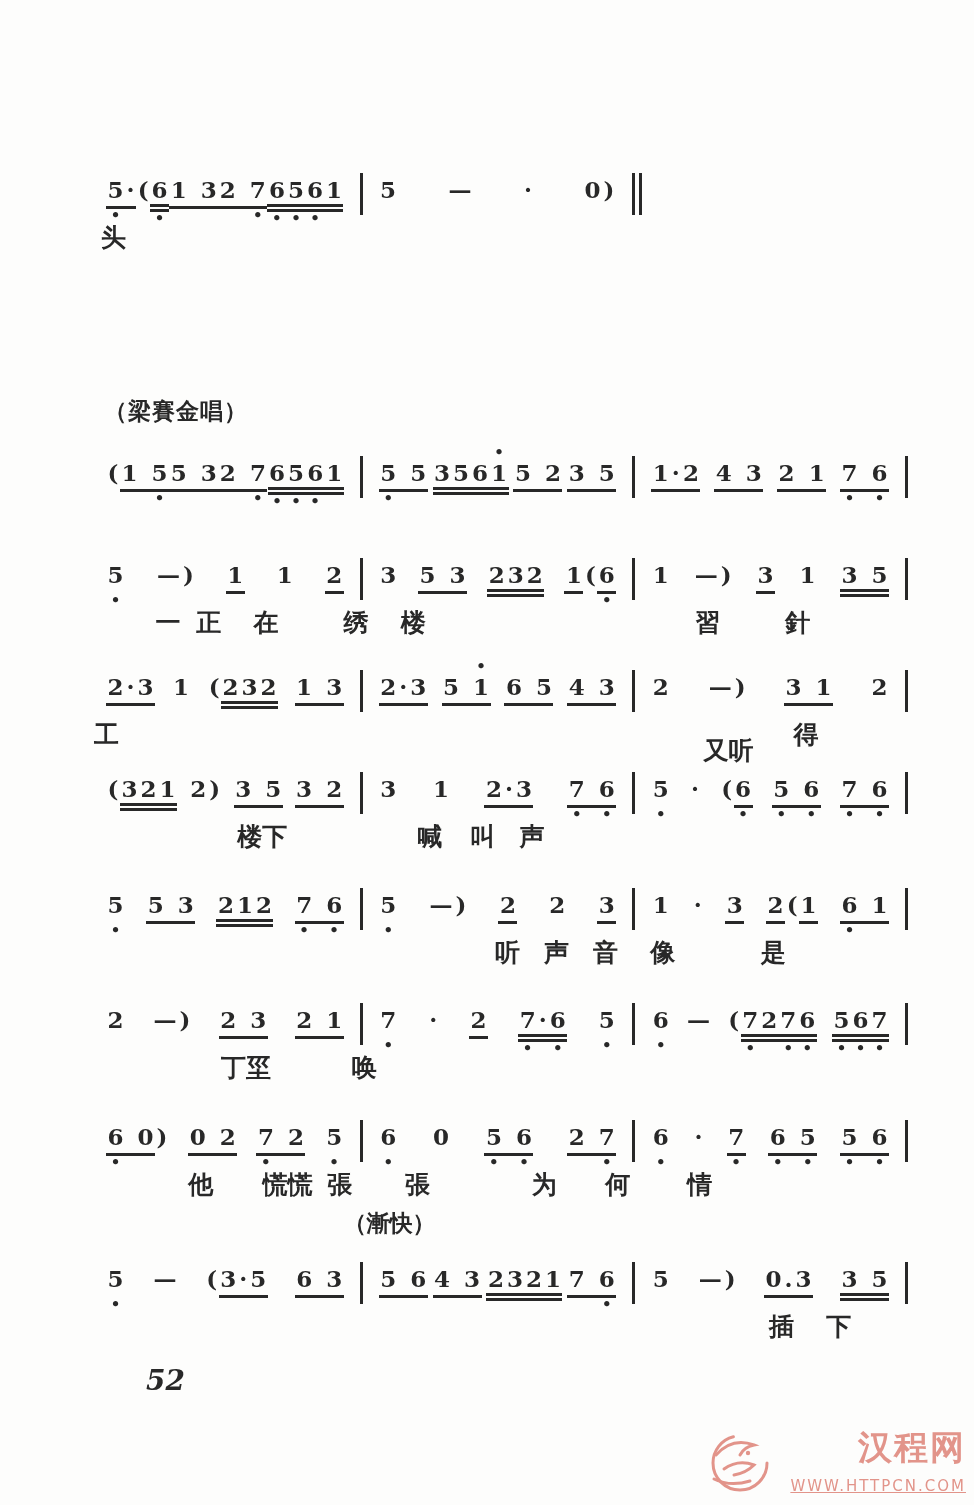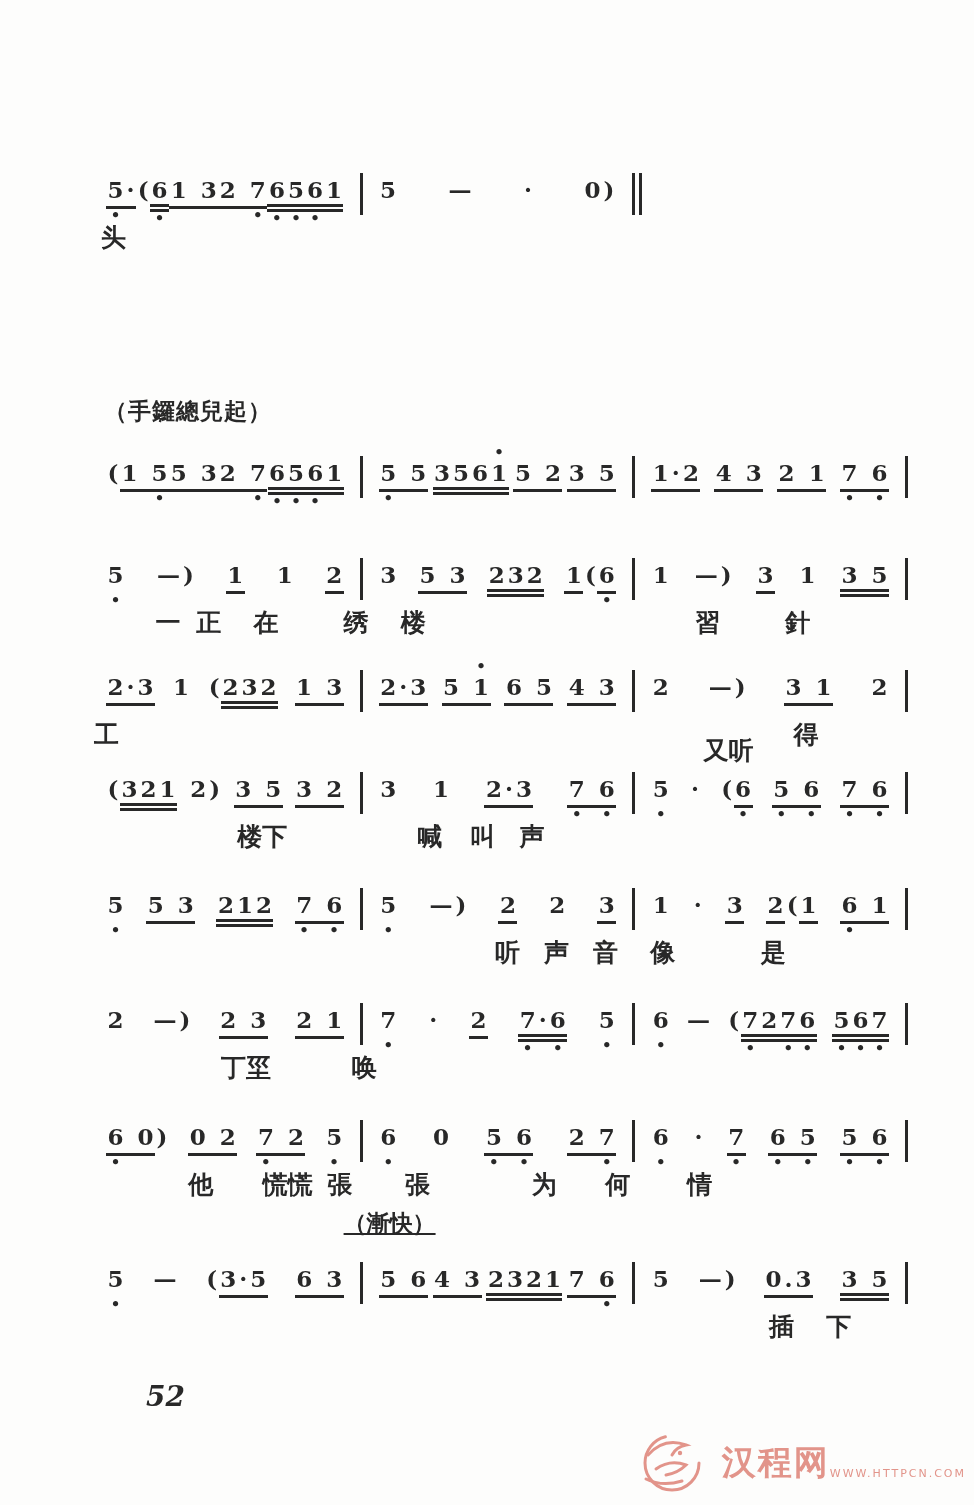--- a/index.html
+++ b/index.html
@@ -27,43 +27,43 @@
     font-size:23px;line-height:27px;font-weight:bold;
     padding:0 1.5px 3px;
     border-bottom:3px solid transparent;
     white-space:pre;
   }
   .u1 .ch.ul{border-bottom:3px solid #282828;}
   .u2 .ch.ul{border-bottom:8px double #282828;padding-bottom:1px;}
 
   .lyric{position:absolute;top:58px;font-size:25px;font-weight:600;white-space:pre;
          font-family:"DejaVu Serif","Liberation Serif",serif;}
-  .annotation{position:absolute;top:-44px;font-size:23px;font-weight:600;text-decoration:underline;}
+  .annotation{position:absolute;top:-44px;font-size:23px;font-weight:600;}
 
   
   #main-title{
     position:absolute;top:320px;left:0;width:100%;
     text-align:center;font-size:31px;font-weight:bold;letter-spacing:2px;
   }
   #prelude-note{
     position:absolute;top:396px;left:104px;
     font-size:23px;font-weight:600;letter-spacing:1px;
   }
   #page-number{
     position:absolute;left:146px;top:1364px;
-    font-size:28px;font-style:italic;font-weight:600;margin-top:16px;
+    font-size:28px;font-style:italic;font-weight:600;
   }
   
   #watermark{
     position:absolute;right:8px;bottom:6px;
     display:flex;align-items:center;gap:6px;
   }
-  #wm-text{display:flex;flex-direction:row;align-items:flex-end;line-height:1;}
+  #wm-text{display:flex;flex-direction:column;align-items:flex-end;line-height:1;}
   #wm-name{font-size:34px;font-weight:bold;letter-spacing:2px;}
-  #wm-url{font-size:11px;letter-spacing:2px;margin-top:15px;font-family:"DejaVu Sans","Liberation Sans",sans-serif;}
+  #wm-url{font-size:15px;letter-spacing:2px;margin-top:15px;font-family:"DejaVu Sans","Liberation Sans",sans-serif;text-decoration:underline;}
 </style>
 </head>
 <body>
 
 <div id="page">
 
   <div id="intro-root">
       <div class="system" style="top: 163px; width: 552px;">
         <div class="notes-row">
           <div class="measure">
@@ -187,21 +187,21 @@
           <div class="endbar">
             <div class="b"></div>
             <div class="b"></div>
           </div>
         </div>
         <div class="lyric" style="left: 2%;">头</div>
       </div>
     </div>
 
 
-  <div id="prelude-note">（手鑼總兒起）</div>
+  <div id="prelude-note">（梁賽金唱）</div>
 
   <div id="systems-root">
       <div class="system" style="top: 446px;">
         <div class="notes-row">
           <div class="measure">
             <div class="tok u1">
               <div class="cell">
                 <div class="ad">&nbsp;</div>
                 <div class="ch">(</div>
                 <div class="bd">&nbsp;</div>

